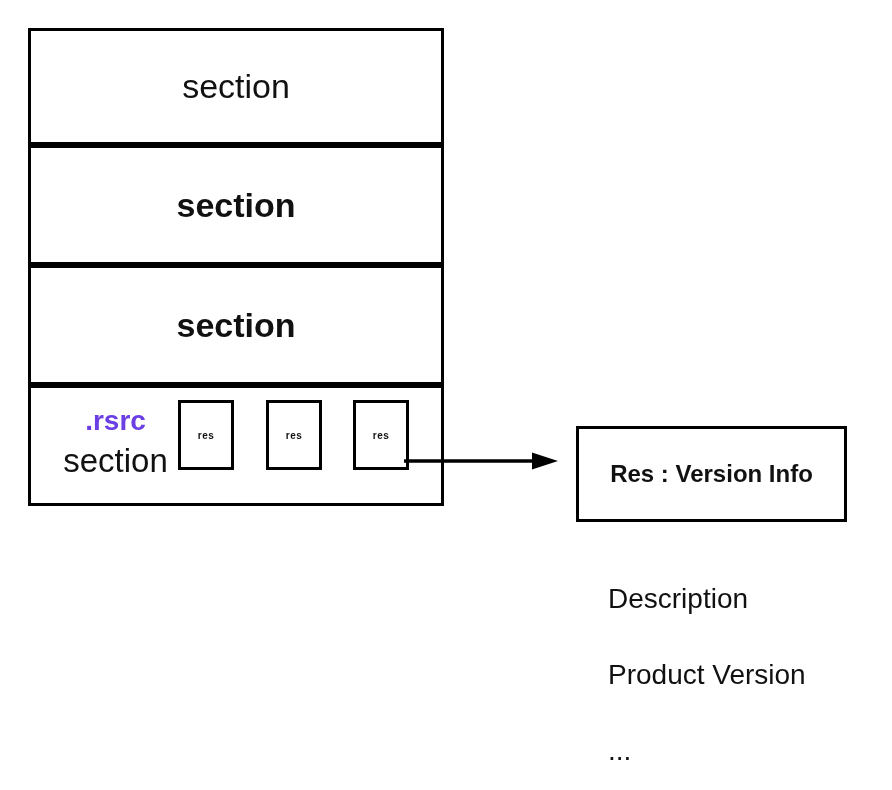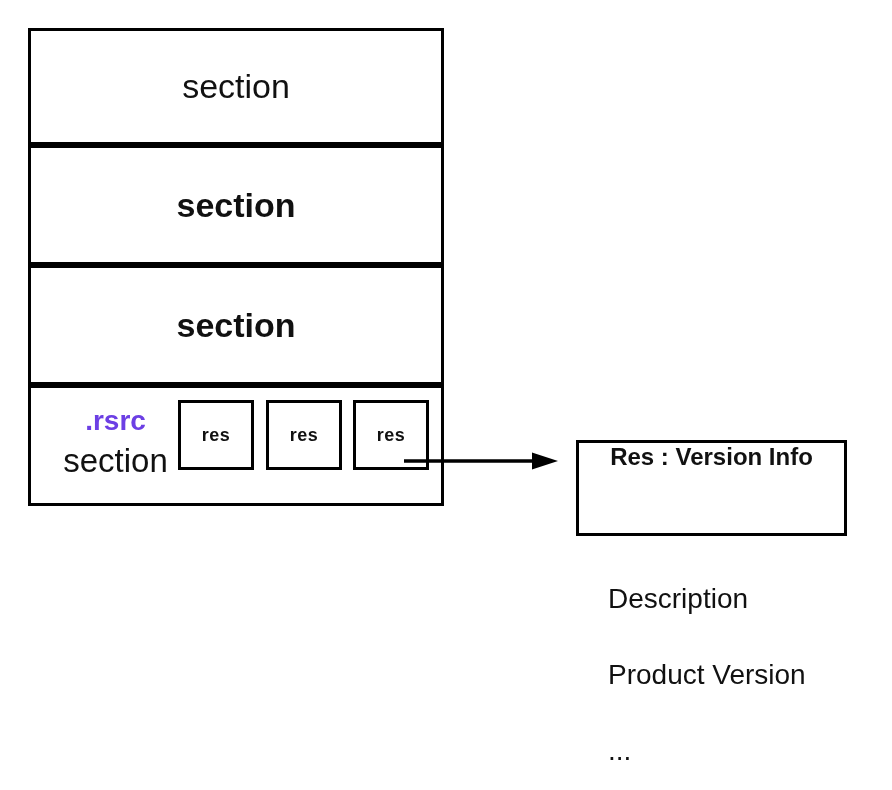--- a/index.html
+++ b/index.html
@@ -51,53 +51,53 @@
   }
   .rsrc-word {
     display: block;
     font-size: 33px;
     font-weight: 400;
     color: #111111;
   }
   .res-box {
     position: absolute;
     top: 12px;
-    width: 76px;
+    width: 56px;
     height: 70px;
     border: 3px solid var(--line);
     background: #ffffff;
     display: flex;
     align-items: center;
     justify-content: center;
-    font-size: 18px;
+    font-size: 10px;
     font-weight: 700;
     letter-spacing: 0.5px;
   }
   .res-1 { left: 147px; }
   .res-2 { left: 235px; }
   .res-3 { left: 322px; }
   
   .arrow-svg {
     position: absolute;
     left: 402px;
     top: 449px;
     width: 158px;
     height: 24px;
   }
   
   .detail-box {
     position: absolute;
     left: 576px;
-    top: 440px;
+    top: 426px;
     width: 271px;
     height: 96px;
     border: 3px solid var(--line);
     background: #ffffff;
     display: flex;
-    align-items: flex-start;
+    align-items: center;
     justify-content: center;
     font-size: 24px;
     font-weight: 700;
   }
   
   .field-list {
     position: absolute;
     left: 608px;
     top: 544px;
     font-size: 28px;

